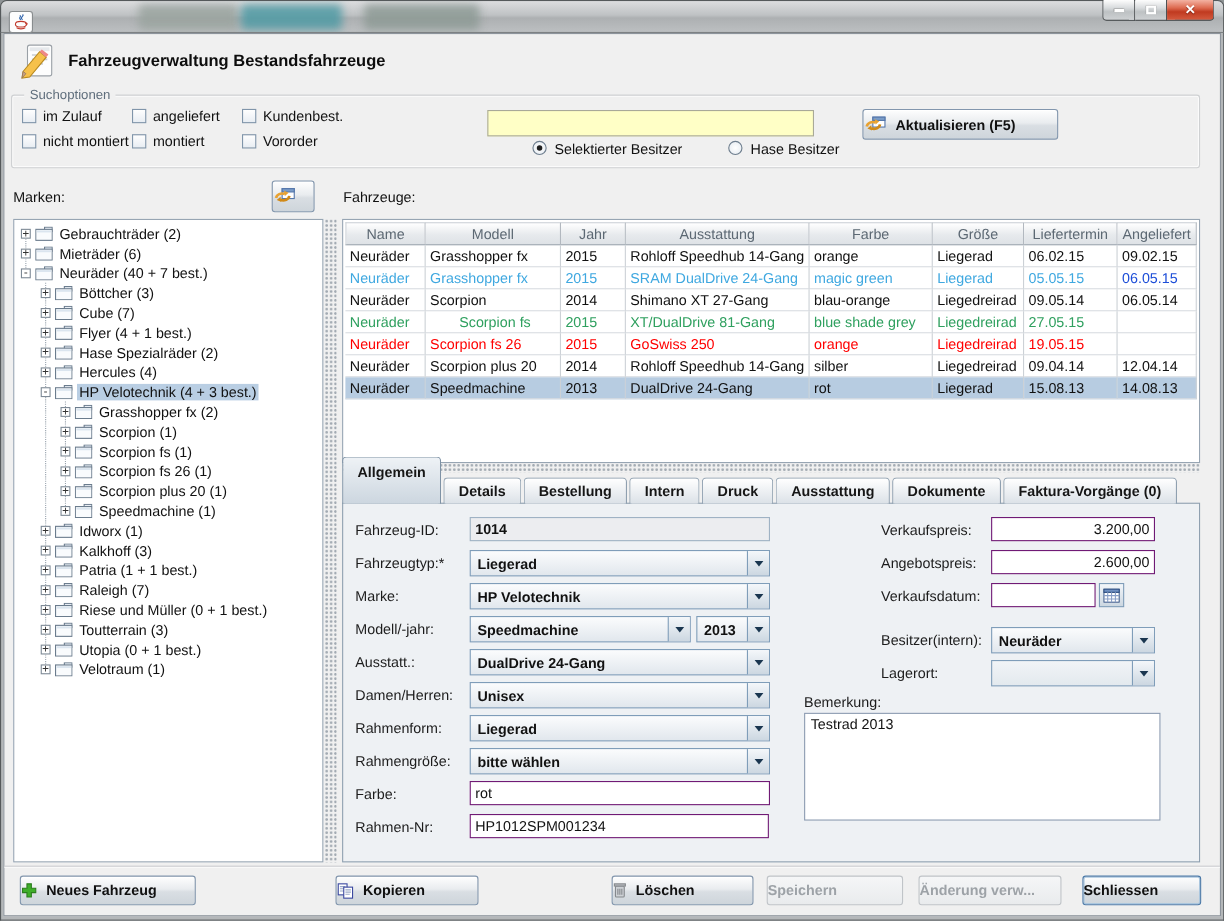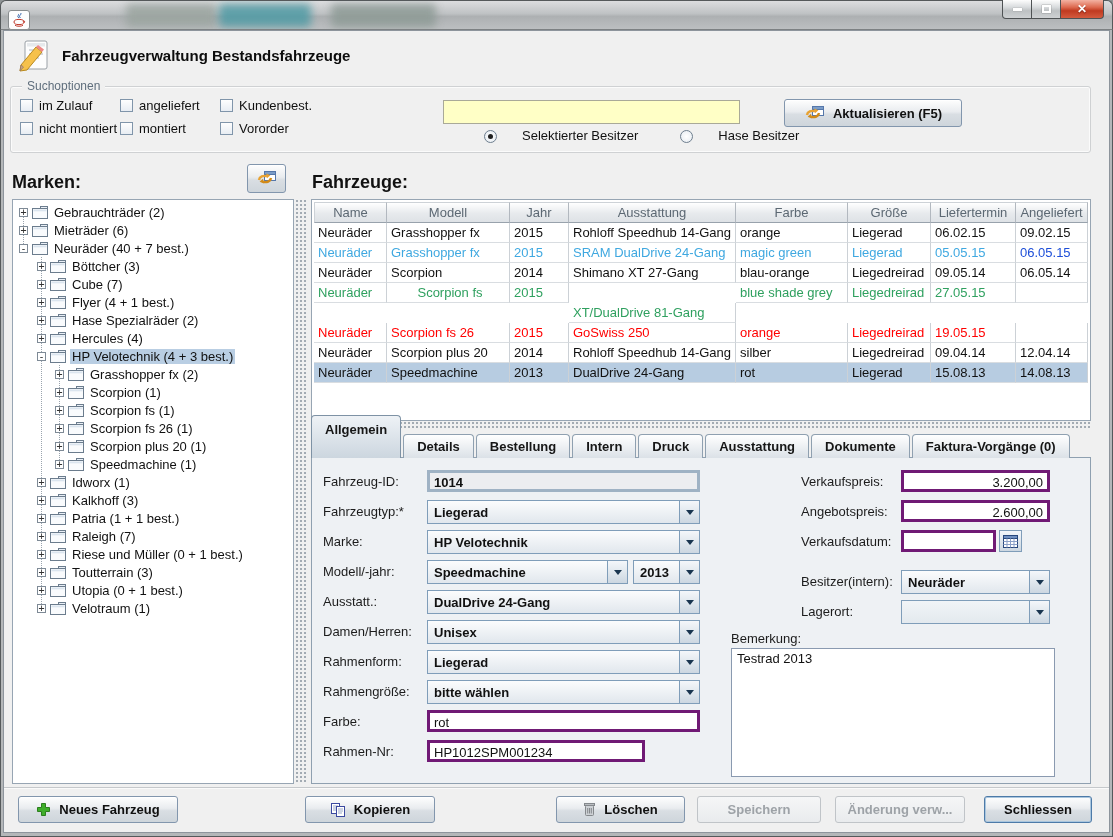--- a/index.html
+++ b/index.html
@@ -29,33 +29,33 @@
   .apptitle{position:absolute;left:62px;top:47px;font-size:15px;font-weight:bold;color:#0d0d0d}
 
   
   .sgroup{position:absolute;left:10px;top:86px;width:1081px;height:67px;border:1px solid #cfd1d3;border-radius:3px;box-shadow:inset 0 0 0 1px #fbfbfb}
   .sgroup-label{position:absolute;left:22px;top:79px;background:#f0f0f0;padding:0 5px;font-size:12px;color:#5f6e7c;z-index:2}
   .cbgrid{position:absolute;left:20px;top:98px;display:grid;grid-template-columns:100px 100px 140px;grid-row-gap:8px}
   .cb-item{display:flex;align-items:center;gap:6px;height:15px;white-space:nowrap}
   .cb-box{width:13px;height:13px;border:1px solid #8095aa;background:linear-gradient(#fefefe,#e8edf3);flex:none}
   .yfield{position:absolute;left:443px;top:100px;width:297px;height:24px;background:#ffffc6;border:1px solid #a9a998;font-size:13px;padding:0 5px;font-family:"Liberation Sans",sans-serif}
   .radios{position:absolute;left:484px;top:128px;display:flex;gap:42px}
-  .rad-item{display:flex;align-items:flex-end;gap:25px;white-space:nowrap}
+  .rad-item{display:flex;align-items:flex-start;gap:7px;white-space:nowrap}
   .rad{width:13px;height:13px;border-radius:50%;border:1px solid #6e7e8e;background:radial-gradient(#fff,#e4eaf0);position:relative;flex:none}
   .rad.sel::after{content:"";position:absolute;left:3px;top:3px;width:5px;height:5px;border-radius:50%;background:#1f1f1f}
 
   
-  .btn{position:absolute;height:27px;border:1px solid #8296ad;border-radius:3px;display:flex;align-items:center;justify-content:center;gap:8px;
+  .btn{position:absolute;height:27px;border:1px solid #8296ad;border-radius:3px;display:flex;align-items:center;gap:8px;
     font-weight:bold;font-size:13px;color:#101010;background:linear-gradient(#fefefe,#e9ecef 45%,#d9dee3 55%,#ced5db);box-shadow:inset 0 1px 0 #fff}
   .btn.disabled{color:#9da2a7;border-color:#c0c4c8;background:linear-gradient(#f5f6f7,#e9ebed);box-shadow:none}
   .btn.default{border-color:#4d7aa8;box-shadow:inset 0 0 0 1px #aac6de,inset 0 1px 0 #fff}
   .bicon{display:flex;align-items:center}
 
   
-  .panel-label{position:absolute;font-weight:bold;font-size:18px}
+  .panel-label{position:absolute;font-weight:normal;font-size:13px}
   .tree{position:absolute;left:12px;top:199px;width:282px;height:585px;background:#fff;border:1px solid #97a5b3;padding-top:3px;overflow:hidden}
   .tree-item{height:18px;display:flex;align-items:center;font-size:13px;position:relative;z-index:1;white-space:nowrap}
   .t-handle{width:9px;height:9px;border:1px solid #7e8a96;background:#fff;font-size:10px;line-height:7px;text-align:center;margin-right:4px;flex:none;
     font-family:"DejaVu Sans Mono",monospace;color:#333}
   .t-folder{width:16px;height:13px;margin-right:4px;flex:none}
   .t-label{padding:0 2px}
   .t-label.sel{background:#b9cee3}
   .tline{position:absolute;width:0;border-left:1px dotted #9aa4ae;z-index:0}
   .splitter-v{position:absolute;left:295px;top:199px;width:11px;height:585px;background-image:radial-gradient(#a3abb3 1px,transparent 1.3px);background-size:4px 4px}
   .splitter-h{position:absolute;left:311px;top:421px;width:780px;height:9px;background-image:radial-gradient(#a3abb3 1px,transparent 1.3px);background-size:4px 4px}
@@ -72,21 +72,21 @@
 
   
   .tabbar{position:absolute;left:311px;top:431px;height:27px;display:flex;align-items:flex-end;z-index:2}
   .tab{height:24px;margin-right:2px;padding:4px 13px 0;border:1px solid #8fa0b0;border-bottom:none;border-radius:4px 4px 0 0;
     background:linear-gradient(#fff,#dbe1e7);font-size:13px;font-weight:bold;color:#161616;white-space:nowrap}
   .tab.active{height:43px;padding-top:6px;background:linear-gradient(#eef2f6,#ccd6df);border-color:#7e92a5}
   .tabcontent{position:absolute;left:311px;top:457px;width:780px;height:327px;border:1px solid #8fa0b0;background:#eef1f4}
 
   
   .fl{position:absolute;font-size:13px;color:#1c1c1c;white-space:nowrap}
-  .tfield{position:absolute;height:22px;border:3px solid #701a75;background:#fff;font-size:13px;line-height:20px;padding:0 4px;white-space:nowrap;overflow:hidden}
+  .tfield{position:absolute;height:22px;border:1px solid #701a75;background:#fff;font-size:13px;line-height:20px;padding:0 4px;white-space:nowrap;overflow:hidden}
   .tfield.disabled{background:#ecedf0;border-color:#9fb2c4;font-weight:bold}
   .money{text-align:right}
   .combo{position:absolute;height:24px;border:1px solid #7f9db9;background:linear-gradient(#fbfcfd,#e1e7ed);display:flex;align-items:center}
   .combo-text{flex:1;padding-left:6px;font-weight:bold;font-size:13px;white-space:nowrap;overflow:hidden}
   .combo-btn{width:20px;height:100%;border-left:1px solid #7f9db9;background:linear-gradient(#f4f7fa,#ccd7e1);display:flex;align-items:center;justify-content:center}
   .combo-btn i{width:0;height:0;border-left:4px solid transparent;border-right:4px solid transparent;border-top:5px solid #1a3650}
   .calbtn{position:absolute;width:23px;height:22px;border:1px solid #7f9db9;background:linear-gradient(#f2f6fa,#ccd7e1);display:flex;align-items:center;justify-content:center}
   .memo{position:absolute;border:1px solid #8a9ab0;background:#fff;font-size:13px;padding:2px 5px}
 
   
@@ -454,21 +454,21 @@
         <div class="td c4">Shimano XT 27-Gang</div>
         <div class="td c5">blau-orange</div>
         <div class="td c6">Liegedreirad</div>
         <div class="td c7">09.05.14</div>
         <div class="td c8">06.05.14</div>
       </div>
       <div class="trow">
         <div class="td c1" style="color: rgb(47, 160, 95);">Neuräder</div>
         <div class="td c2" style="color: rgb(47, 160, 95); text-align: center;">Scorpion fs</div>
         <div class="td c3" style="color: rgb(47, 160, 95);">2015</div>
-        <div class="td c4" style="color: rgb(47, 160, 95); margin-top: 20px;">XT/DualDrive 81-Gang</div>
+        <div class="td c4" style="color: rgb(47, 160, 95);">XT/DualDrive 81-Gang</div>
         <div class="td c5" style="color: rgb(47, 160, 95);">blue shade grey</div>
         <div class="td c6" style="color: rgb(47, 160, 95);">Liegedreirad</div>
         <div class="td c7" style="color: rgb(47, 160, 95);">27.05.15</div>
         <div class="td c8" style="color: rgb(47, 160, 95);"></div>
       </div>
       <div class="trow">
         <div class="td c1" style="color: rgb(255, 0, 0);">Neuräder</div>
         <div class="td c2" style="color: rgb(255, 0, 0);">Scorpion fs 26</div>
         <div class="td c3" style="color: rgb(255, 0, 0);">2015</div>
         <div class="td c4" style="color: rgb(255, 0, 0);">GoSwiss 250</div>
@@ -575,21 +575,21 @@
     <span class="combo-text">bitte wählen</span>
     <span class="combo-btn">
         <i></i>
       </span>
   </div>
 
   <div class="fl" style="left:11px;top:256px">Farbe:</div>
   <div class="tfield" style="left:115px;top:252px;width:273px">rot</div>
 
   <div class="fl" style="left:11px;top:286px">Rahmen-Nr:</div>
-  <div class="tfield" style="left:115px;top:282px;width:218px">HP1012SPM001234</div>
+  <div class="tfield" style="left:115px;top:282px;width:272px">HP1012SPM001234</div>
 
   <div class="fl" style="left:489px;top:16px">Verkaufspreis:</div>
   <div class="tfield money" style="left:589px;top:12px;width:149px">3.200,00</div>
 
   <div class="fl" style="left:489px;top:46px">Angebotspreis:</div>
   <div class="tfield money" style="left:589px;top:42px;width:149px">2.600,00</div>
 
   <div class="fl" style="left:489px;top:76px">Verkaufsdatum:</div>
   <div class="tfield" style="left:589px;top:72px;width:95px"></div>
   <div class="calbtn" style="left:687px;top:72px">
@@ -612,21 +612,21 @@
 
   <div class="fl" style="left:489px;top:146px">Lagerort:</div>
   <div class="combo" style="left:589px;top:142px;width:149px;background:linear-gradient(#f1f4f7,#e3e9ee)">
     <span class="combo-text"></span>
     <span class="combo-btn">
         <i></i>
       </span>
   </div>
 
   <div class="fl" style="left:419px;top:173px">Bemerkung:</div>
-  <div class="memo" style="left:419px;top:190px;width:324px;height:129px">Testrad 2013</div>
+  <div class="memo" style="left:419px;top:190px;width:324px;height:98px">Testrad 2013</div>
 </div>
 
 <div class="footline"></div>
 <div class="footer">
     <div class="btn" style="left: 18px; width: 160px; top: 7px;">
       <span class="bicon">
         <svg width="15" height="15" viewBox="0 0 15 15">
           <path d="M5.5 1.5h4v4h4v4h-4v4h-4v-4h-4v-4h4z" fill="#3fae2a" stroke="#2c7e1e"></path>
         </svg>
       </span>

